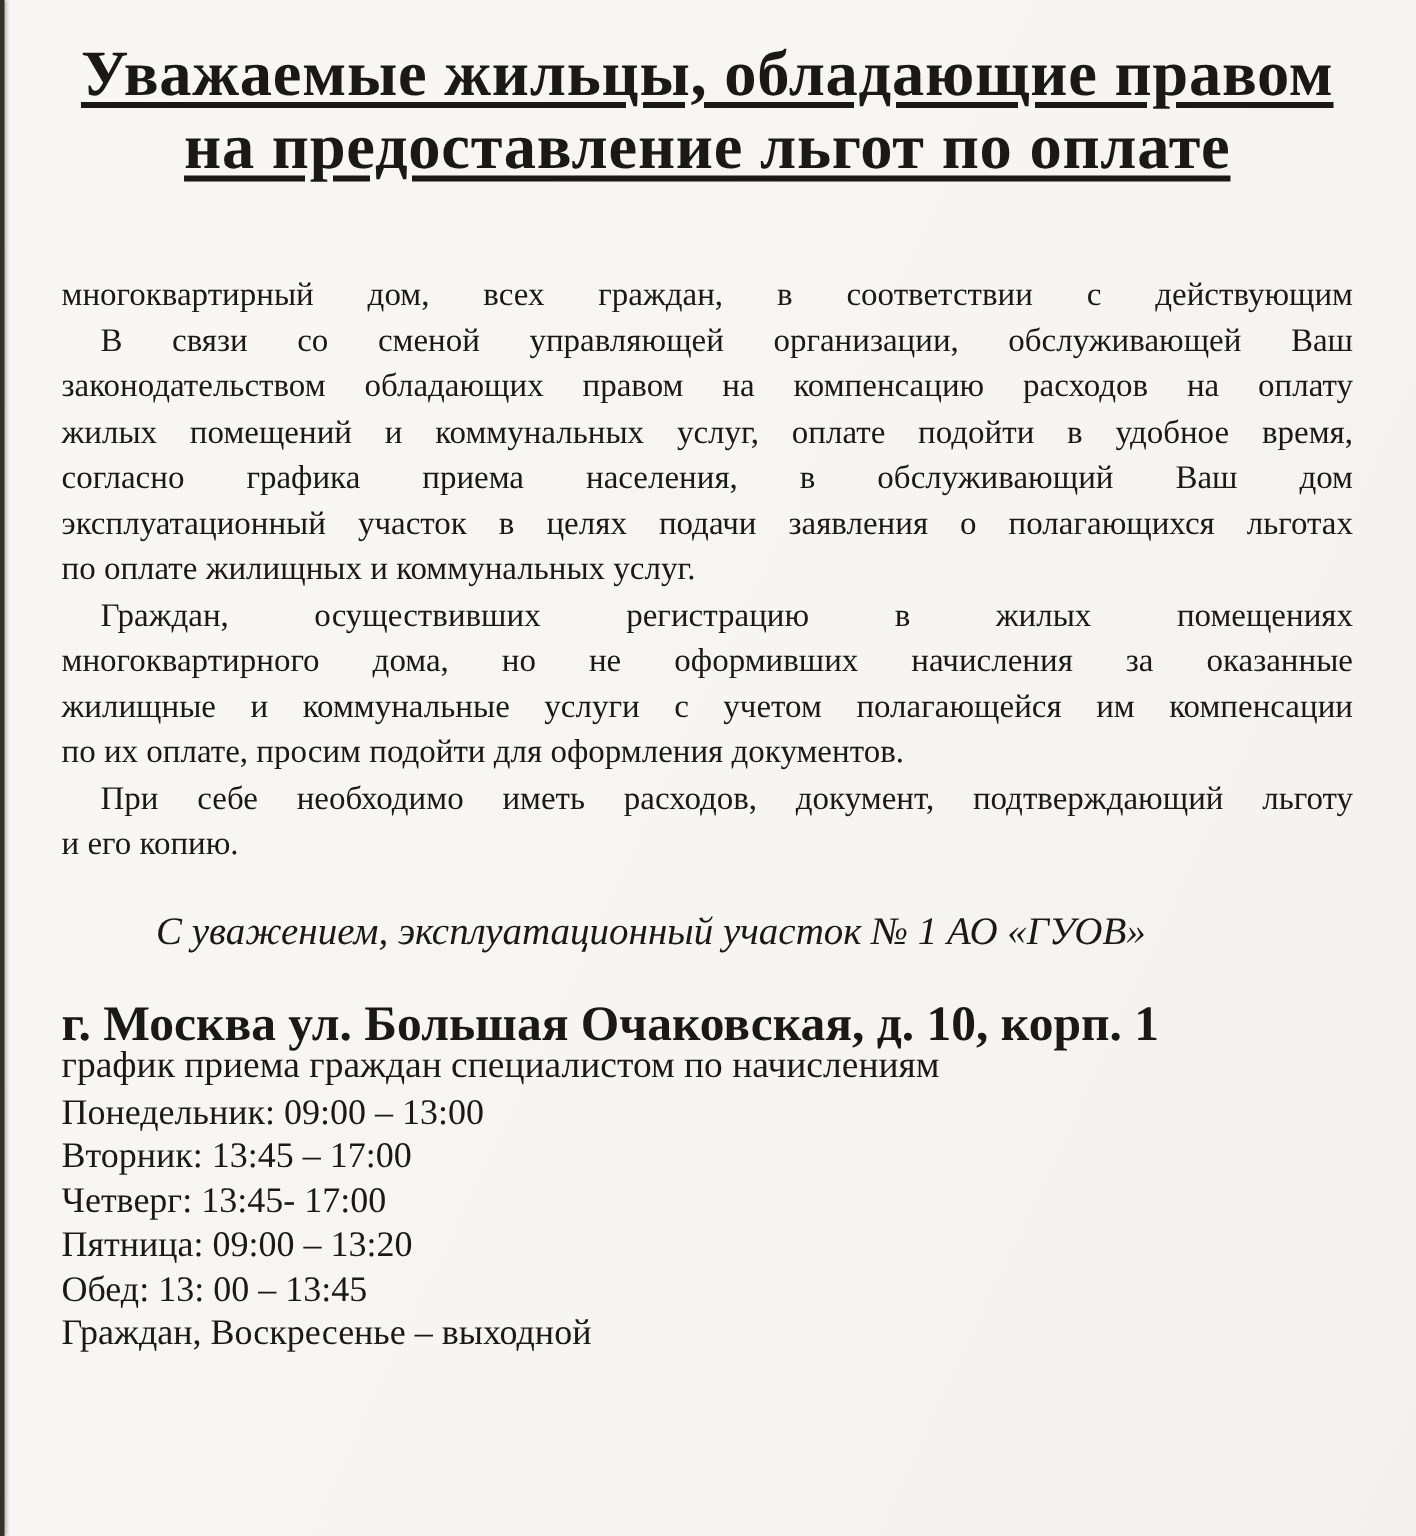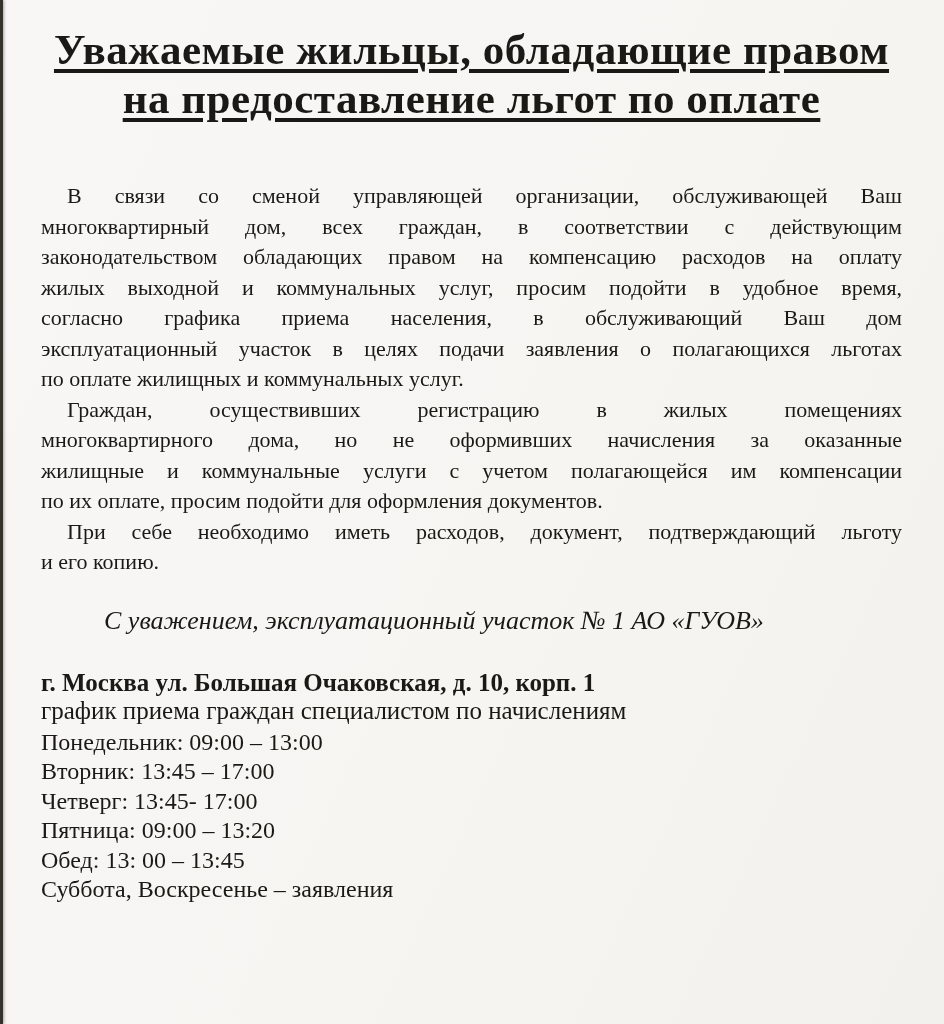--- a/index.html
+++ b/index.html
@@ -61,21 +61,21 @@
   .jline.first { text-indent: 26px; }
   .jline.end { text-align-last: left; }
   .signature {
     margin: 28px 0 0 63px;
     font-size: 26px;
     font-style: italic;
     line-height: 30px;
   }
   .address {
     margin: 33px 0 0 0;
-    font-size: 25px;
+    font-size: 33px;
     font-weight: bold;
     line-height: 28px;
   }
   .schedule-heading {
     margin: 0;
     font-size: 25px;
     line-height: 28px;
     text-decoration-thickness: 2px;
     text-underline-offset: 3px;
   }
@@ -92,24 +92,24 @@
   <div class="scan-edge"></div>
   <main class="content">
 
     <h1 class="title">
       <span class="title-line">Уважаемые жильцы, обладающие правом</span>
       <span class="title-line">на предоставление льгот по оплате</span>
     </h1>
 
     <section class="bodytext">
       <p class="para">
+        <span class="jline">многоквартирный дом, всех граждан, в соответствии с действующим</span>
         <span class="jline first">В связи со сменой управляющей организации, обслуживающей Ваш</span>
-        <span class="jline">многоквартирный дом, всех граждан, в соответствии с действующим</span>
         <span class="jline">законодательством обладающих правом на компенсацию расходов на оплату</span>
-        <span class="jline">жилых выходной и коммунальных услуг, просим подойти в удобное время,</span>
+        <span class="jline">жилых помещений и коммунальных услуг, оплате подойти в удобное время,</span>
         <span class="jline">согласно графика приема населения, в обслуживающий Ваш дом</span>
         <span class="jline">эксплуатационный участок в целях подачи заявления о полагающихся льготах</span>
         <span class="jline end">по оплате жилищных и коммунальных услуг.</span>
       </p>
       <p class="para">
         <span class="jline first">Граждан, осуществивших регистрацию в жилых помещениях</span>
         <span class="jline">многоквартирного дома, но не оформивших начисления за оказанные</span>
         <span class="jline">жилищные и коммунальные услуги с учетом полагающейся им компенсации</span>
         <span class="jline end">по их оплате, просим подойти для оформления документов.</span>
       </p>
@@ -124,17 +124,17 @@
     <p class="address">г. Москва ул. Большая Очаковская, д. 10, корп. 1</p>
 
     <p class="schedule-heading">график приема граждан специалистом по начислениям</p>
 
     <div class="schedule">
       <div class="schedule-line">Понедельник: 09:00 – 13:00</div>
       <div class="schedule-line">Вторник: 13:45 – 17:00</div>
       <div class="schedule-line">Четверг: 13:45- 17:00</div>
       <div class="schedule-line">Пятница: 09:00 – 13:20</div>
       <div class="schedule-line">Обед: 13: 00 – 13:45</div>
-      <div class="schedule-line">Суббота, Воскресенье – заявления</div>
+      <div class="schedule-line">Граждан, Воскресенье – выходной</div>
     </div>
 
   </main>
 </div>
 
 </body></html>

